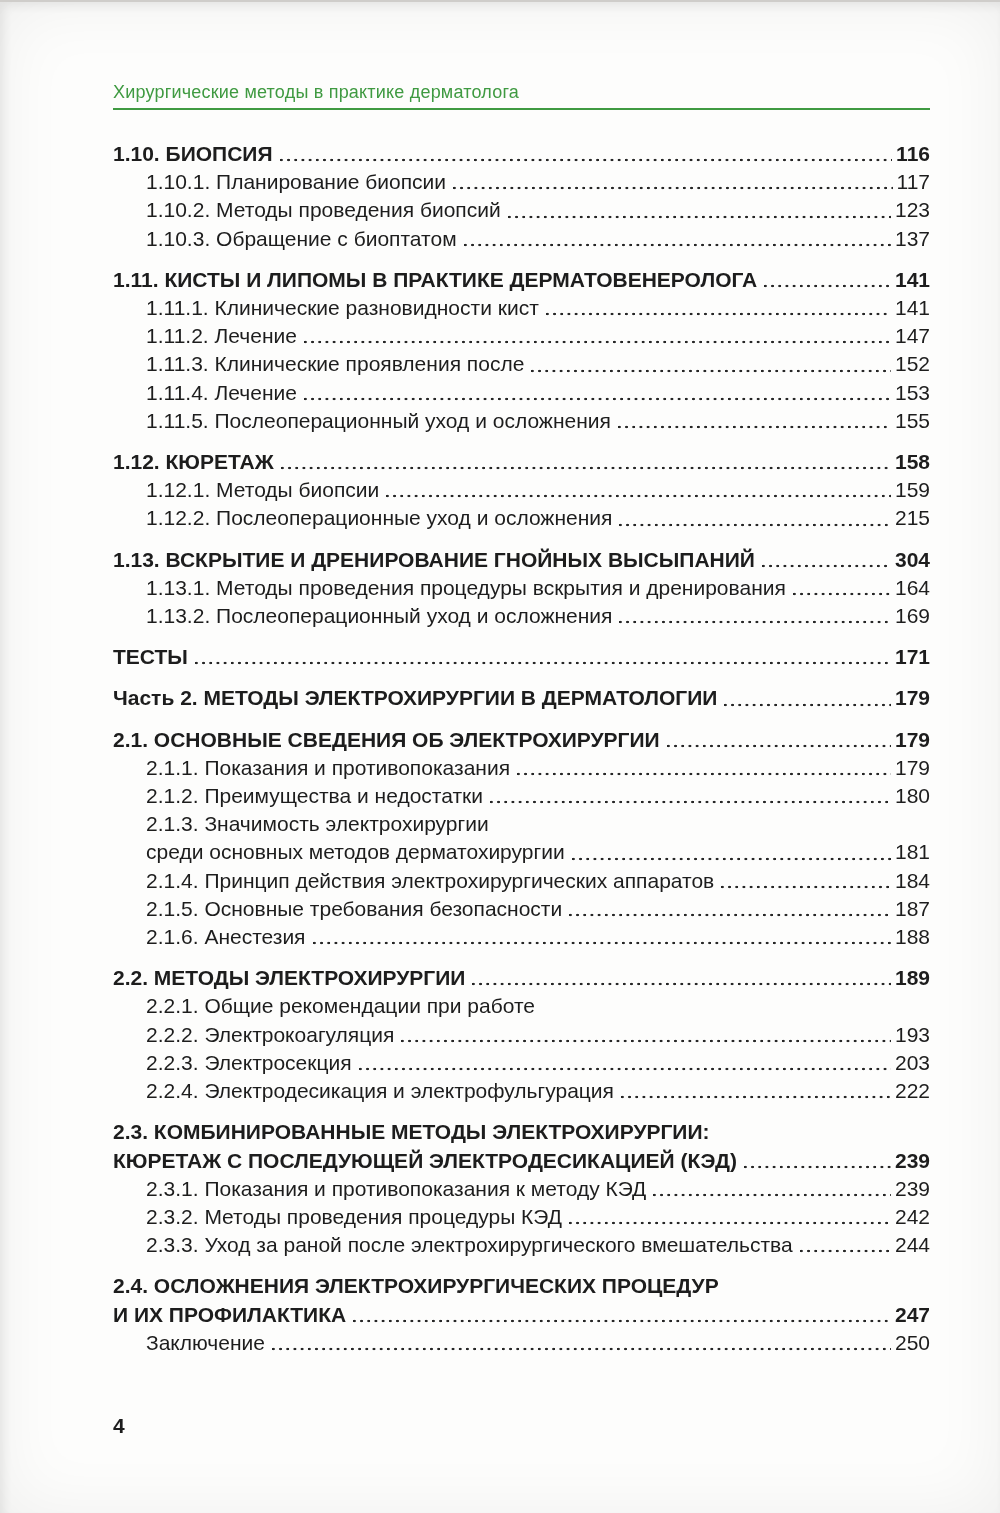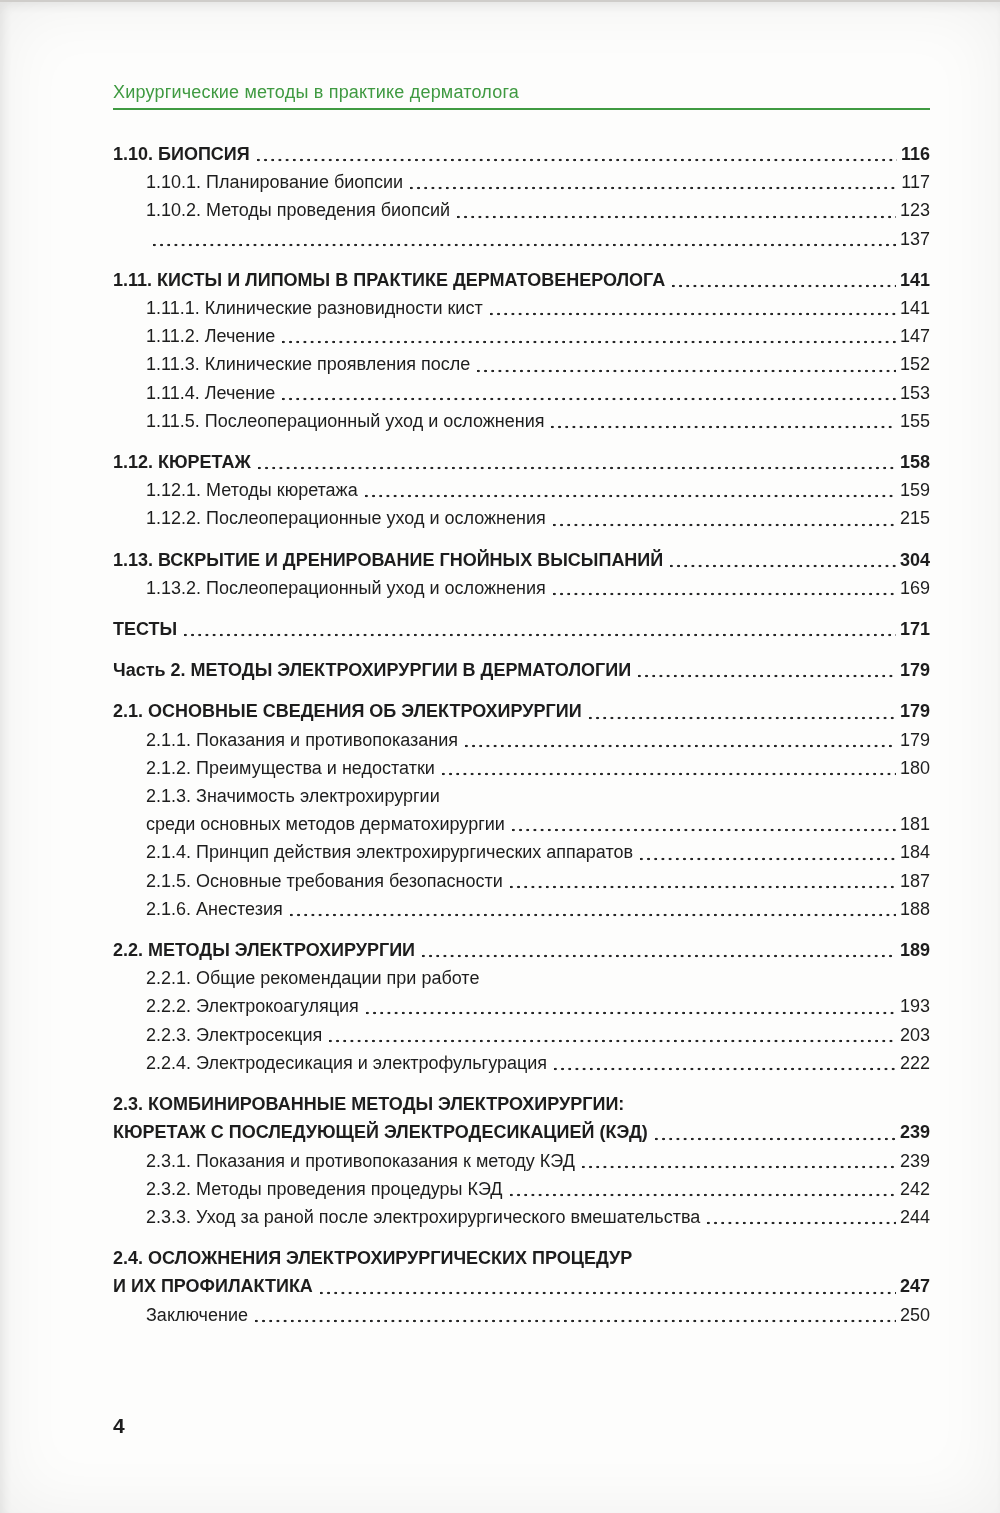--- a/index.html
+++ b/index.html
@@ -20,21 +20,21 @@
   }
   .header-rule {
     position:absolute; left:113px; top:106px; width:817px; height:2px;
     background:var(--accent);
   }
   .toc {
     position:absolute; left:113px; top:138px; width:817px;
   }
   .section { margin-top:13px; }
   .section:first-child { margin-top:0; }
-  .row { display:flex; align-items:baseline; line-height:28.2px; font-size:18px; }
+  .row { display:flex; align-items:baseline; line-height:28.2px; font-size:21px; }
   .heading { font-weight:bold; }
   .item { padding-left:33px; }
   .txt { white-space:nowrap; flex:0 0 auto; }
   .dots {
     flex:1 1 auto;
     align-self:flex-end;
     height:4px;
     margin:0 4px 6px 7px;
     background-image: radial-gradient(circle at 1.4px 2px, #262626 1.15px, transparent 1.55px);
     background-size:7.2px 4px;
@@ -63,20 +63,21 @@
           <span class="txt">1.10.1. Планирование биопсии</span>
           <span class="dots"></span>
           <span class="pg">117</span>
         </div>
         <div class="row item">
           <span class="txt">1.10.2. Методы проведения биопсий</span>
           <span class="dots"></span>
           <span class="pg">123</span>
         </div>
         <div class="row item">
+          <span class="txt">1.10.3. Обращение с биоптатом</span>
           <span class="dots"></span>
           <span class="pg">137</span>
         </div>
       </div>
       <div class="section">
         <div class="row heading">
           <span class="txt">1.11. КИСТЫ И ЛИПОМЫ В ПРАКТИКЕ ДЕРМАТОВЕНЕРОЛОГА</span>
           <span class="dots"></span>
           <span class="pg">141</span>
         </div>
@@ -106,35 +107,40 @@
           <span class="pg">155</span>
         </div>
       </div>
       <div class="section">
         <div class="row heading">
           <span class="txt">1.12. КЮРЕТАЖ</span>
           <span class="dots"></span>
           <span class="pg">158</span>
         </div>
         <div class="row item">
-          <span class="txt">1.12.1. Методы кюретажа</span>
+          <span class="txt">1.12.1. Методы биопсии</span>
           <span class="dots"></span>
           <span class="pg">159</span>
         </div>
         <div class="row item">
           <span class="txt">1.12.2. Послеоперационные уход и осложнения</span>
           <span class="dots"></span>
           <span class="pg">215</span>
         </div>
       </div>
       <div class="section">
         <div class="row heading">
           <span class="txt">1.13. ВСКРЫТИЕ И ДРЕНИРОВАНИЕ ГНОЙНЫХ ВЫСЫПАНИЙ</span>
           <span class="dots"></span>
           <span class="pg">304</span>
+        </div>
+        <div class="row item">
+          <span class="txt">1.13.1. Методы проведения процедуры вскрытия и дренирования</span>
+          <span class="dots"></span>
+          <span class="pg">164</span>
         </div>
         <div class="row item">
           <span class="txt">1.13.2. Послеоперационный уход и осложнения</span>
           <span class="dots"></span>
           <span class="pg">169</span>
         </div>
       </div>
       <div class="section">
         <div class="row heading">
           <span class="txt">ТЕСТЫ</span>

